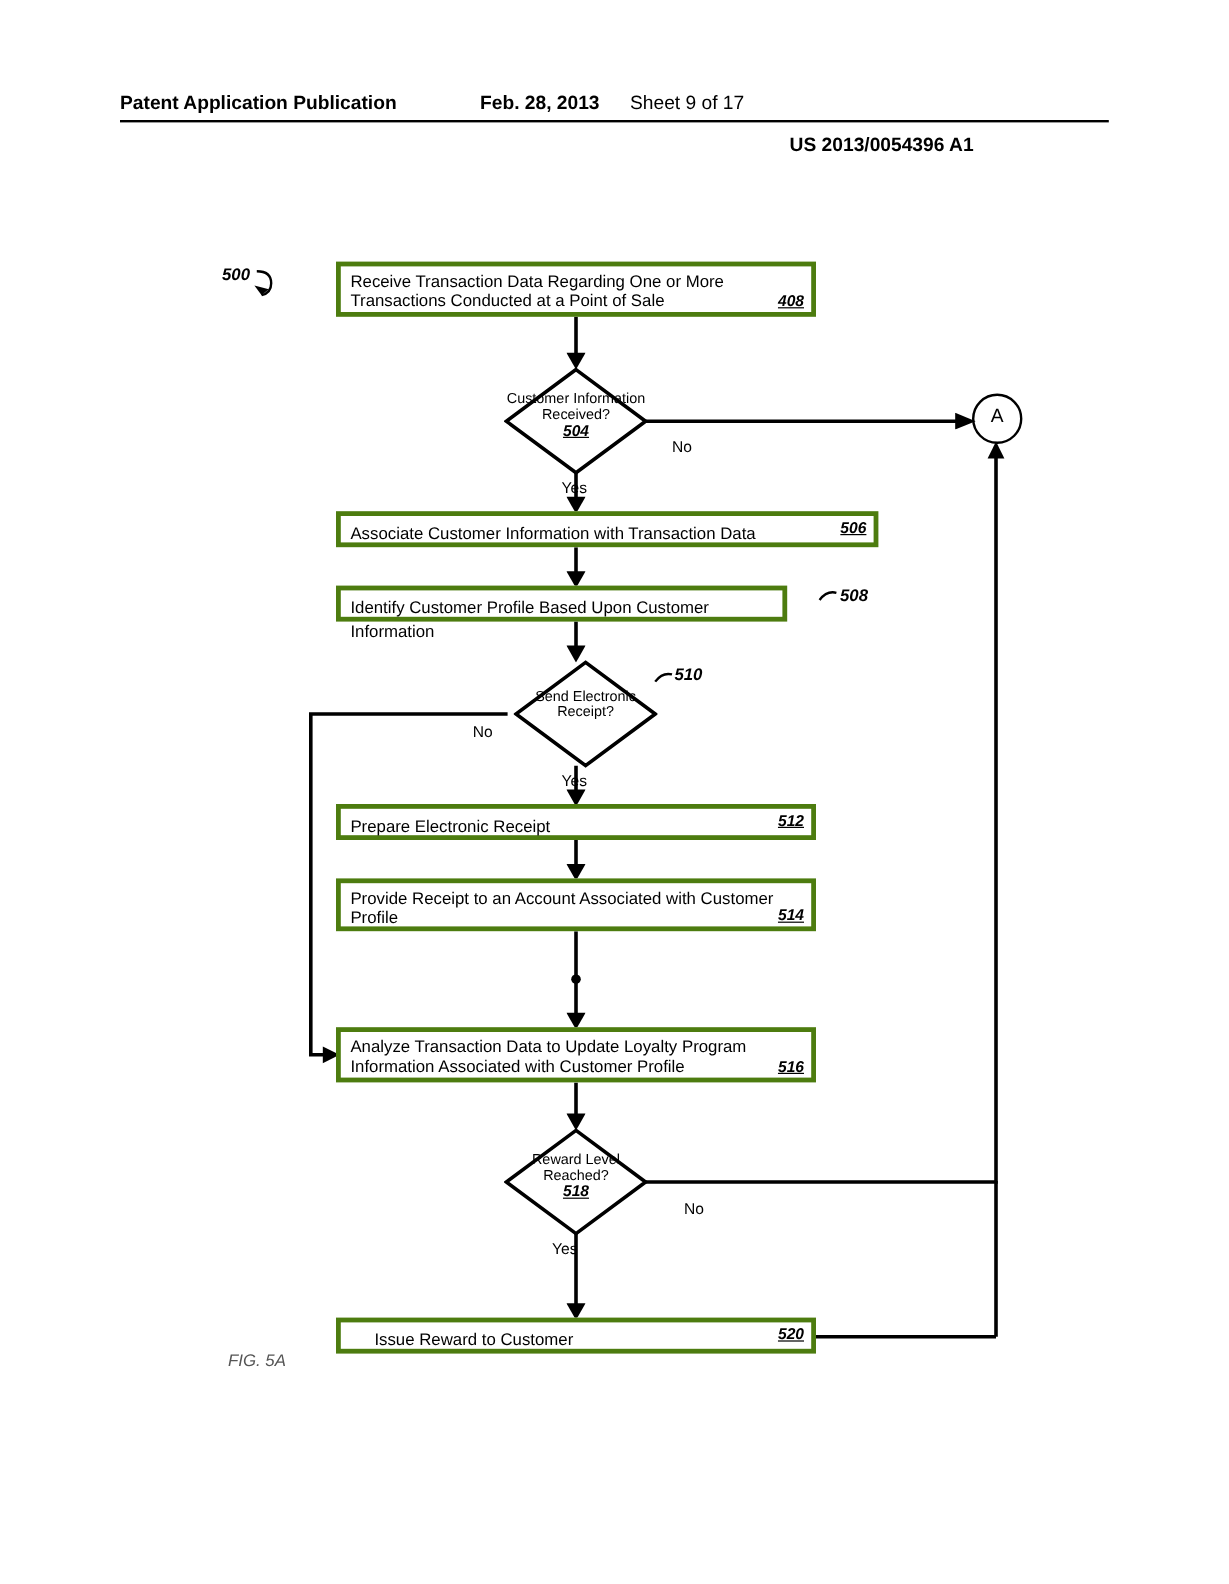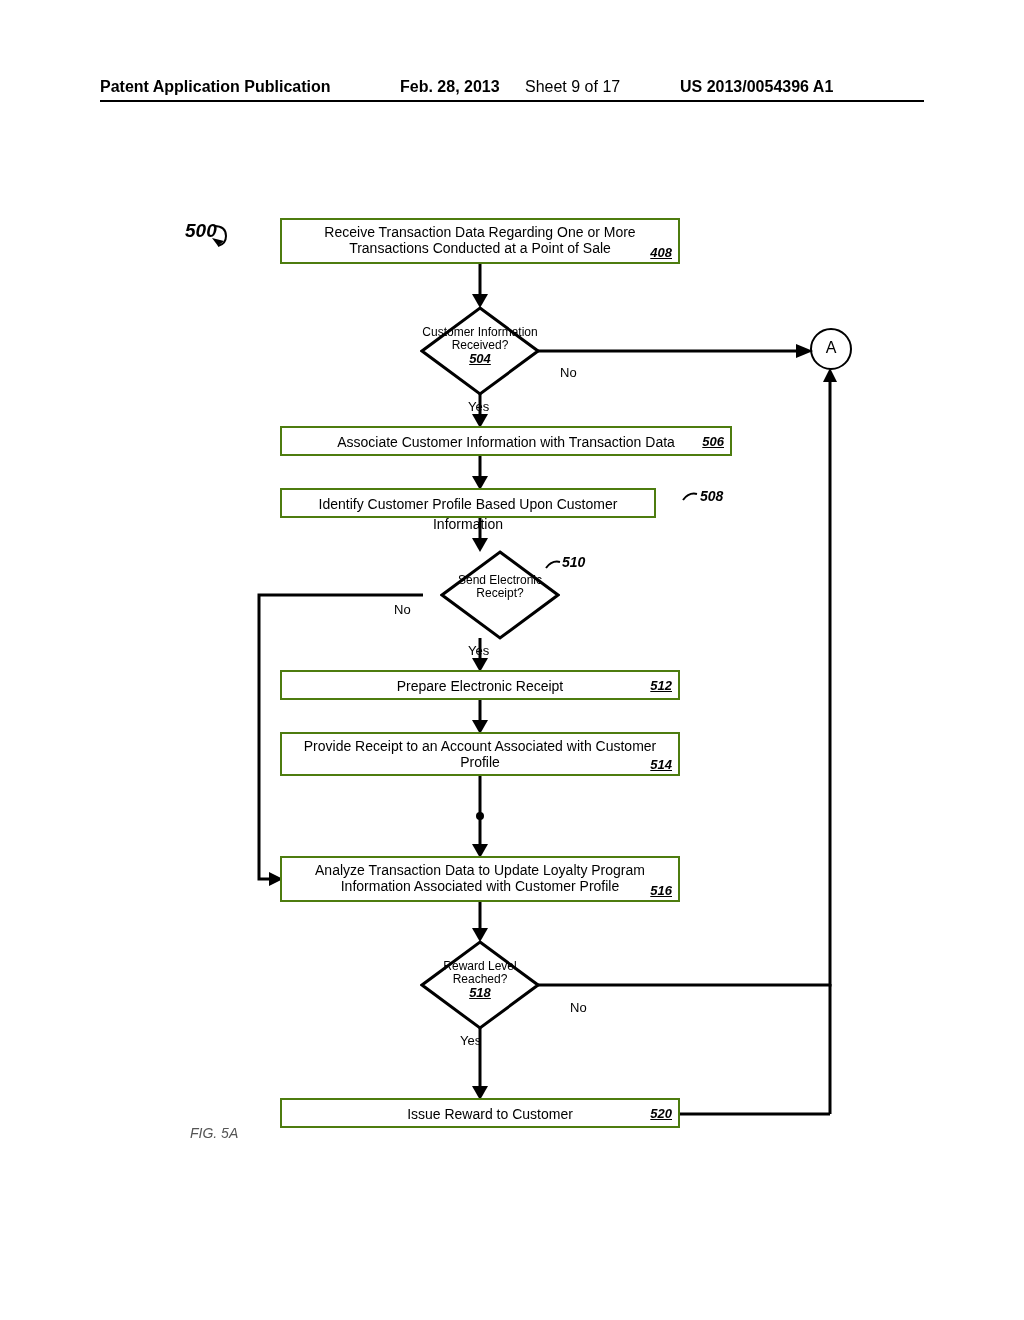--- a/index.html
+++ b/index.html
@@ -23,46 +23,45 @@
     border-top: 2px solid #000;
   }
   .hdr {
     position: absolute;
     top: 78px;
     font-size: 16px;
   }
   .hdr-left  { left: 100px; font-weight: bold; }
   .hdr-mid   { left: 400px; font-weight: bold; }
   .hdr-right-sheet { left: 525px; }
-  .hdr-right-pub   { left: 680px; font-weight: bold; }
+  .hdr-right-pub   { left: 658px; font-weight: bold; margin-top: 35px; }
 
   .fig-label {
     position: absolute;
     left: 190px;
     top: 1125px;
     font-size: 14px;
     color: #555;
     font-style: italic;
   }
   .ref500 {
     position: absolute;
     left: 185px;
     top: 220px;
     font-style: italic;
     font-weight: bold;
-    font-size: 19px;
+    font-size: 14px;
     text-align: center;
   }
 
   
   .box {
     position: absolute;
-    border: 2px solid #4d7c0f;
+    border: 4px solid #4d7c0f;
     background: #fff;
-    text-align: center;
     font-size: 14px;
     padding: 4px 8px;
     box-sizing: border-box;
   }
   .refnum {
     font-style: italic;
     font-weight: bold;
     text-decoration: underline;
     font-size: 13px;
   }
@@ -177,21 +176,21 @@
   <span class="refnum-ext" style="left:700px; top:488px;">508</span>
   <svg style="position:absolute;left:681px;top:490px" width="20" height="14">
     <path d="M2 10 Q8 2 16 4" fill="none" stroke="#000" stroke-width="2"></path>
   </svg>
 
   <svg style="position:absolute;left:472px;top:518px" width="16" height="34">
     <line x1="8" y1="0" x2="8" y2="22" stroke="#000" stroke-width="3"></line>
     <polygon points="8,34 0,20 16,20" fill="#000"></polygon>
   </svg>
 
-  <div class="diamond-wrap" style="left:440px; top:550px; width:120px; height:90px;text-decoration:underline;">
+  <div class="diamond-wrap" style="left:428px; top:550px; width:120px; height:90px;text-decoration:underline;">
     <svg class="diamond-svg" width="120" height="90">
       <polygon points="60,2 118,45 60,88 2,45" fill="#fff" stroke="#000" stroke-width="3"></polygon>
     </svg>
     <div class="diamond-text" style="top:24px;">
       <span>Send Electronic Receipt?</span>
     </div>
   </div>
   <span class="refnum-ext" style="left:562px; top:554px;">510</span>
   <svg style="position:absolute;left:544px;top:558px" width="20" height="14">
     <path d="M2 10 Q8 2 16 4" fill="none" stroke="#000" stroke-width="2"></path>

